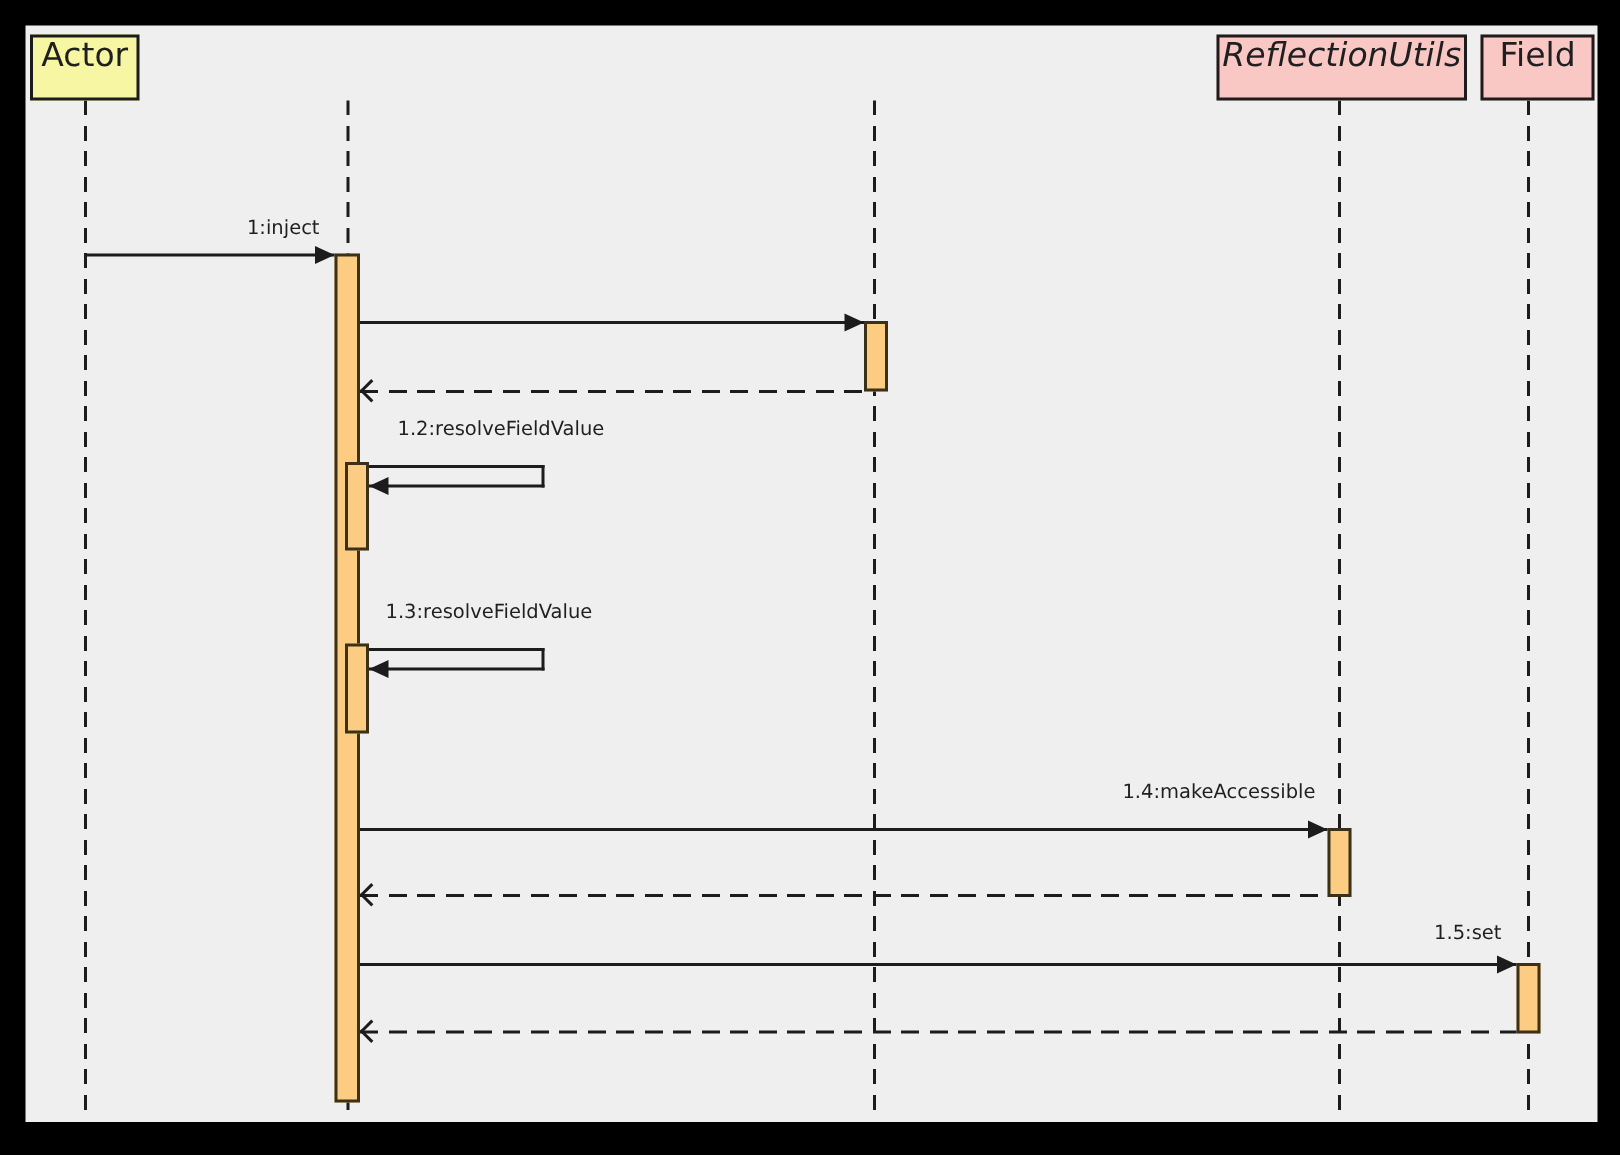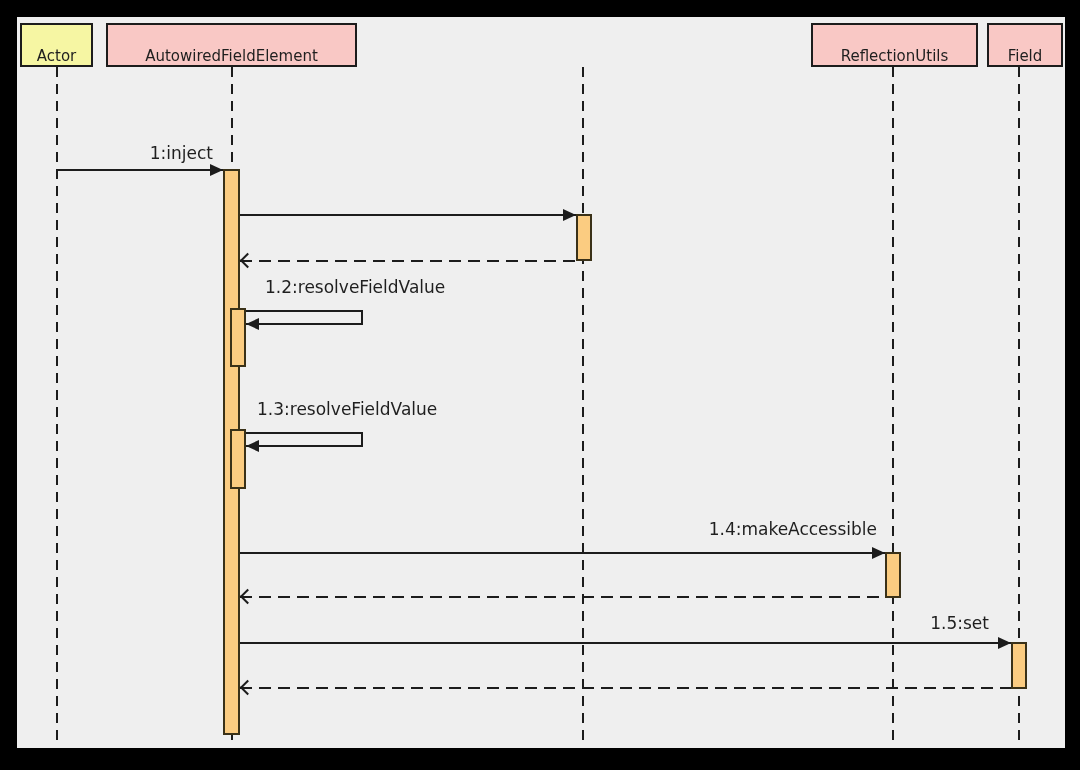--- a/index.html
+++ b/index.html
@@ -6,62 +6,59 @@
     --background:#000000; --panel:#efefef; --line:#1c1c1c; --text:#1f1f1f;
     --actor-fill:#f6f6a3; --object-fill:#f9c8c5; --activation-fill:#fbcc81;
   }
   *{margin:0;padding:0;box-sizing:border-box}
   html,body{background:var(--background)}
   .frame{position:relative;width:1080px;height:770px;background:var(--background);
          font-family:"DejaVu Sans","Liberation Sans",sans-serif;overflow:hidden}
   .panel{position:absolute;left:17px;top:17px;width:1048px;height:731px;background:var(--panel)}
 
   .pbox{position:absolute;top:6px;height:44px;border:2px solid var(--line);
-        display:flex;align-items:flex-end;justify-content:center;
-        font-size:15px;color:var(--text);background:var(--object-fill);white-space:nowrap}
+        display:flex;align-items:flex-start;justify-content:center;
+        font-size:22px;color:var(--text);background:var(--object-fill);white-space:nowrap}
   .pbox.actor{background:var(--actor-fill)}
-  .pbox.italic{}
+  .pbox.italic{font-style:italic}
 
   .lifeline{position:absolute;top:50px;width:2px;height:673px;
     background:repeating-linear-gradient(180deg,var(--line) 0 10px,transparent 10px 17px)}
 
   .act{position:absolute;background:var(--activation-fill);border:2px solid #3a3118}
 
   .line{position:absolute;height:2px;background:var(--line)}
   .dline{position:absolute;height:2px;
     background:repeating-linear-gradient(90deg,var(--line) 0 12px,transparent 12px 19px)}
   .loop{position:absolute;border:2px solid var(--line);border-left:none;background:transparent}
 
   .ah-r{position:absolute;width:0;height:0;border-top:6px solid transparent;
         border-bottom:6px solid transparent;border-left:13px solid var(--line)}
   .ah-l{position:absolute;width:0;height:0;border-top:6px solid transparent;
         border-bottom:6px solid transparent;border-right:13px solid var(--line)}
   .open-l{position:absolute;width:11px;height:11px;border-left:2px solid var(--line);
         border-bottom:2px solid var(--line);transform:rotate(45deg)}
 
-  .msg{position:absolute;font-size:17px;line-height:20px;color:var(--text);white-space:nowrap}
+  .msg{position:absolute;font-size:13px;line-height:20px;color:var(--text);white-space:nowrap}
   .msg.static{text-decoration-thickness:2px;text-underline-offset:3px}
 </style>
 </head>
 <body>
 
 <div class="frame">
   <div class="panel">
 
     <div class="lifeline" style="left:39px"></div>
     <div class="lifeline" style="left:214px"></div>
     <div class="lifeline" style="left:565px"></div>
     <div class="lifeline" style="left:875px"></div>
     <div class="lifeline" style="left:1001px"></div>
 
     <div class="pbox actor" style="left:3px;width:73px">
       <span>Actor</span>
-    </div>
-    <div class="pbox" style="left:89px;width:251px">
-      <span>AutowiredFieldElement</span>
     </div>
     <div class="pbox italic" style="left:794px;width:167px">
       <span>ReflectionUtils</span>
     </div>
     <div class="pbox" style="left:970px;width:76px">
       <span>Field</span>
     </div>
 
     <div class="act" style="left:206px;top:152px;width:17px;height:566px"></div>
     <div class="act" style="left:213px;top:291px;width:16px;height:59px"></div>
@@ -88,21 +85,21 @@
     <div class="loop" style="left:229px;top:415px;width:117px;height:15px"></div>
     <div class="ah-l" style="left:229px;top:423px"></div>
 
     <div class="msg static" style="right:188px;top:502px">1.4:makeAccessible</div>
     <div class="line" style="left:223px;top:535px;width:645px"></div>
     <div class="ah-r" style="left:855px;top:530px"></div>
 
     <div class="dline" style="left:223px;top:579px;width:645px"></div>
     <div class="open-l" style="left:225px;top:574px"></div>
 
-    <div class="msg" style="right:76px;top:596px">1.5:set</div>
+    <div class="msg" style="right:64px;top:596px">1.5:set</div>
     <div class="line" style="left:223px;top:625px;width:771px"></div>
     <div class="ah-r" style="left:981px;top:620px"></div>
 
     <div class="dline" style="left:223px;top:670px;width:771px"></div>
     <div class="open-l" style="left:225px;top:665px"></div>
 
   </div>
 </div>
 
 </body></html>

